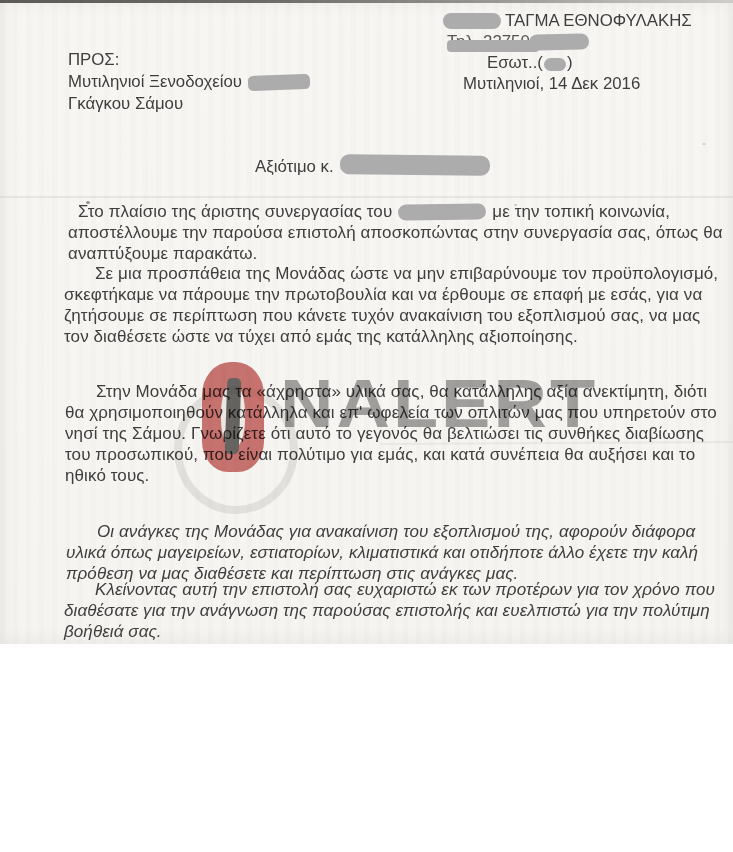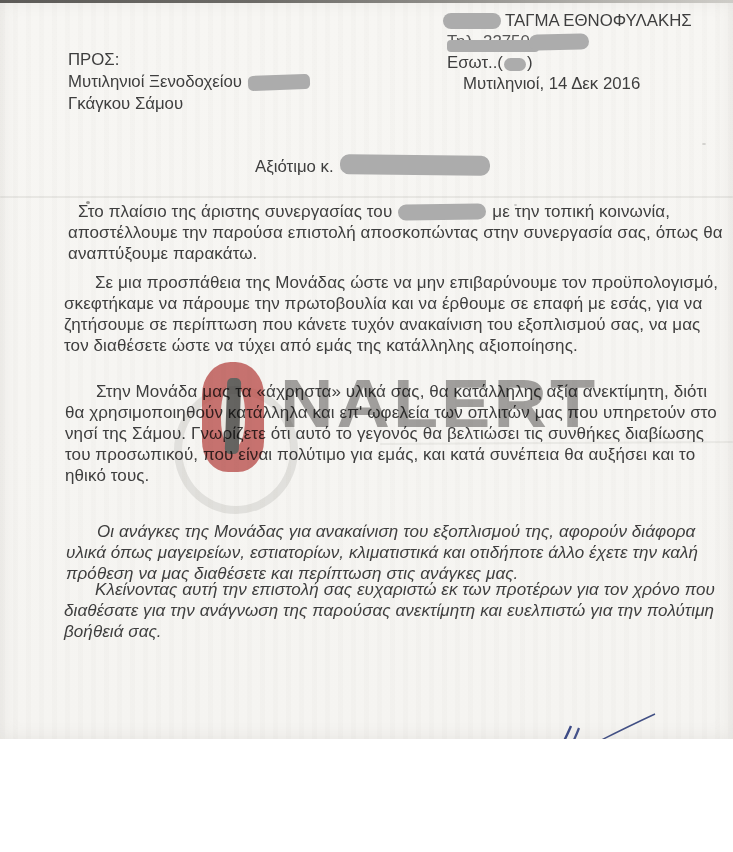--- a/index.html
+++ b/index.html
@@ -1,18 +1,18 @@
 <!DOCTYPE html>
 <html><head>
 <meta charset="utf-8">
 <style>
   html,body{margin:0;padding:0;background:#ffffff;}
   #scan{
     position:relative;
-    width:733px;height:739px;
+    width:733px;height:644px;
     overflow:hidden;
     font-family:"Liberation Sans", sans-serif;
     color:#3e3e3e;
     background:
       repeating-linear-gradient(90deg, rgba(90,85,75,0.018) 0 5px, rgba(0,0,0,0) 5px 13px),
       linear-gradient(180deg,#f7f6f3 0%,#f6f5f2 55%,#f5f4f1 100%);
     box-shadow: inset 0 0 18px rgba(120,115,105,0.12);
   }
   .abs{position:absolute;}
   
@@ -60,21 +60,21 @@
 
   <div class="abs" style="left:443px;top:11px;">
     <div class="ln hdr" style="height:21px;">
       <span class="redact inline-redact" style="width:58px;height:16px;margin:0 4px 0 0;"></span><span>ΤΑΓΜΑ ΕΘΝΟΦΥΛΑΚΗΣ</span>
     </div>
     <div class="ln hdr" style="position:relative;height:21px;color:#555;">
       <span style="margin-left:4px;">Τηλ..22750</span>
       <span class="redact" style="position:absolute;left:4px;top:8px;width:92px;height:12px;border-radius:4px;"></span>
       <span class="redact" style="position:absolute;left:86px;top:2px;width:60px;height:16px;border-radius:8px;transform:rotate(-1deg);"></span>
     </div>
-    <div class="ln hdr" style="height:21px;">
+    <div class="ln hdr" style="height:21px;margin-left:40px;">
       <span style="margin-left:4px;">Εσωτ..(</span><span class="redact inline-redact" style="width:22px;height:13px;margin:0 1px;"></span><span>)</span>
     </div>
     <div class="ln hdr" style="height:21px;">
       <span style="margin-left:20px;">Μυτιληνιοί, 14 Δεκ 2016</span>
     </div>
   </div>
 
   <div class="abs" style="left:68px;top:50px;">
     <div class="ln hdr" style="height:22px;">ΠΡΟΣ:</div>
     <div class="ln hdr" style="height:22px;">
@@ -88,21 +88,21 @@
   </div>
 
   <div class="abs para" style="left:68px;top:202px;">
     <div class="ln ind1">
       <span>Στο πλαίσιο της άριστης συνεργασίας του</span><span class="redact inline-redact" style="width:88px;height:16px;transform:rotate(-0.8deg);"></span><span>με την τοπική κοινωνία,</span>
     </div>
     <div class="ln">αποστέλλουμε την παρούσα επιστολή αποσκοπώντας στην συνεργασία σας, όπως θα</div>
     <div class="ln">αναπτύξουμε παρακάτω.</div>
   </div>
 
-  <div class="abs para" style="left:64px;top:273px;">
+  <div class="abs para" style="left:64px;top:264px;">
     <div class="ln ind">Σε μια προσπάθεια της Μονάδας ώστε να μην επιβαρύνουμε τον προϋπολογισμό,</div>
     <div class="ln">σκεφτήκαμε να πάρουμε την πρωτοβουλία και να έρθουμε σε επαφή με εσάς, για να</div>
     <div class="ln">ζητήσουμε σε περίπτωση που κάνετε τυχόν ανακαίνιση του εξοπλισμού σας, να μας</div>
     <div class="ln">τον διαθέσετε ώστε να τύχει από εμάς της κατάλληλης αξιοποίησης.</div>
   </div>
 
   <div class="abs para" style="left:65px;top:382px;">
     <div class="ln ind">Στην Μονάδα μας τα «άχρηστα» υλικά σας, θα κατάλληλης αξία ανεκτίμητη, διότι</div>
     <div class="ln">θα χρησιμοποιηθούν κατάλληλα και επ' ωφελεία των οπλιτών μας που υπηρετούν στο</div>
     <div class="ln">νησί της Σάμου. Γνωρίζετε ότι αυτό το γεγονός θα βελτιώσει τις συνθήκες διαβίωσης</div>
@@ -111,21 +111,21 @@
   </div>
 
   <div class="abs para" style="left:66px;top:522px;font-style:italic;">
     <div class="ln ind">Οι ανάγκες της Μονάδας για ανακαίνιση του εξοπλισμού της, αφορούν διάφορα</div>
     <div class="ln">υλικά όπως μαγειρείων, εστιατορίων, κλιματιστικά και οτιδήποτε άλλο έχετε την καλή</div>
     <div class="ln">πρόθεση να μας διαθέσετε και περίπτωση στις ανάγκες μας.</div>
   </div>
 
   <div class="abs para" style="left:64px;top:580px;font-style:italic;">
     <div class="ln ind">Κλείνοντας αυτή την επιστολή σας ευχαριστώ εκ των προτέρων για τον χρόνο που</div>
-    <div class="ln">διαθέσατε για την ανάγνωση της παρούσας ανεκτίμητη και ευελπιστώ για την πολύτιμη</div>
+    <div class="ln">διαθέσατε για την ανάγνωση της παρούσας επιστολής και ευελπιστώ για την πολύτιμη</div>
     <div class="ln">βοήθειά σας.</div>
   </div>
 
   <div class="abs wm" style="left:182px;top:358px;width:430px;height:150px;">
     <div class="wm-ring"></div>
     <div class="wm-o">
       <div class="wm-o-hole"></div>
       <div class="wm-o-bar"></div>
     </div>
     <span class="wm-text">NALERT</span>

